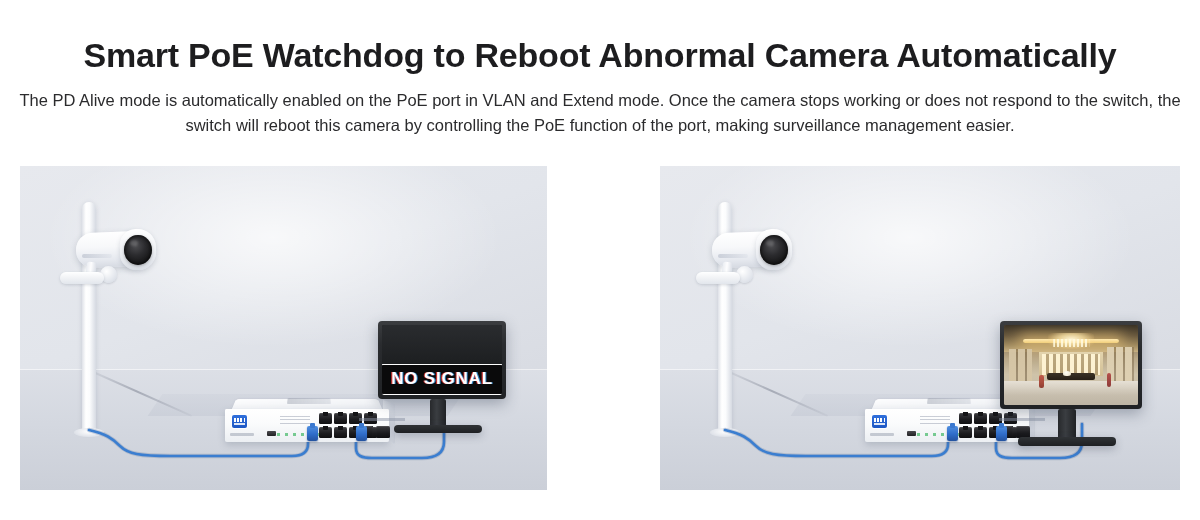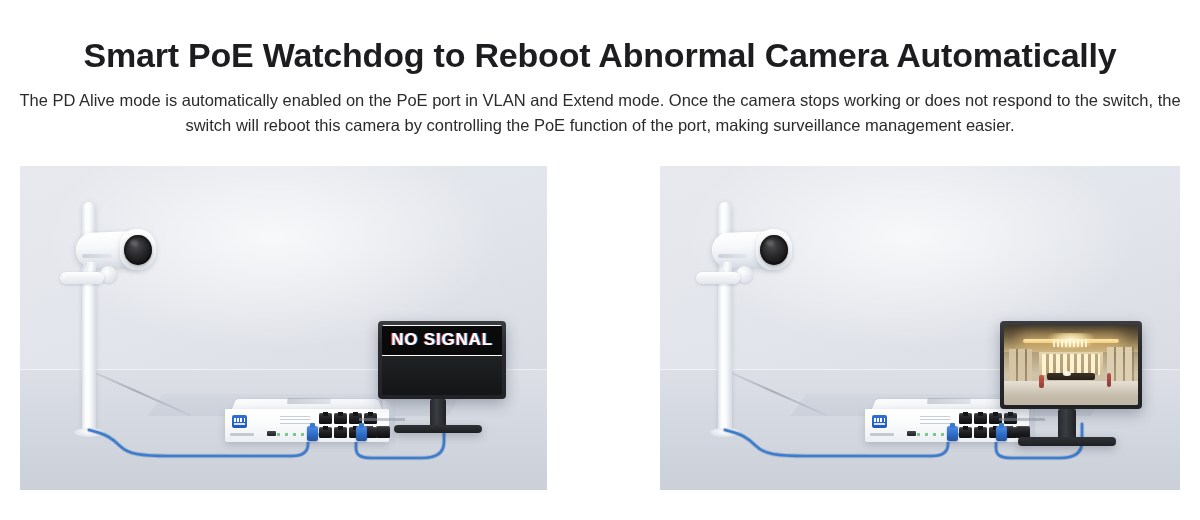--- a/index.html
+++ b/index.html
@@ -241,21 +241,21 @@
   }
   .mon-foot{
     position:absolute;
     background:linear-gradient(180deg,#303336 0%,#1e2023 100%);
     border-radius:4px;
     box-shadow:0 3px 8px rgba(50,60,80,.3);
   }
 
   
   .nosig-wrap{
-    position:absolute;inset:0;display:flex;align-items:flex-start;justify-content:center;
+    position:absolute;inset:0;display:flex;align-items:flex-end;justify-content:center;
     background:linear-gradient(180deg,#2a2c2f 0%,#1d1f21 55%,#141517 100%);
   }
   .nosig{
     border:1.6px solid #ffffff;border-radius:7px;
     padding:4px 14px 5px;
     background:#0a0a0b;
     display:flex;align-items:center;justify-content:center;
   }
   .nosig span{
     color:#ffffff;font-weight:700;font-size:17px;letter-spacing:.8px;

